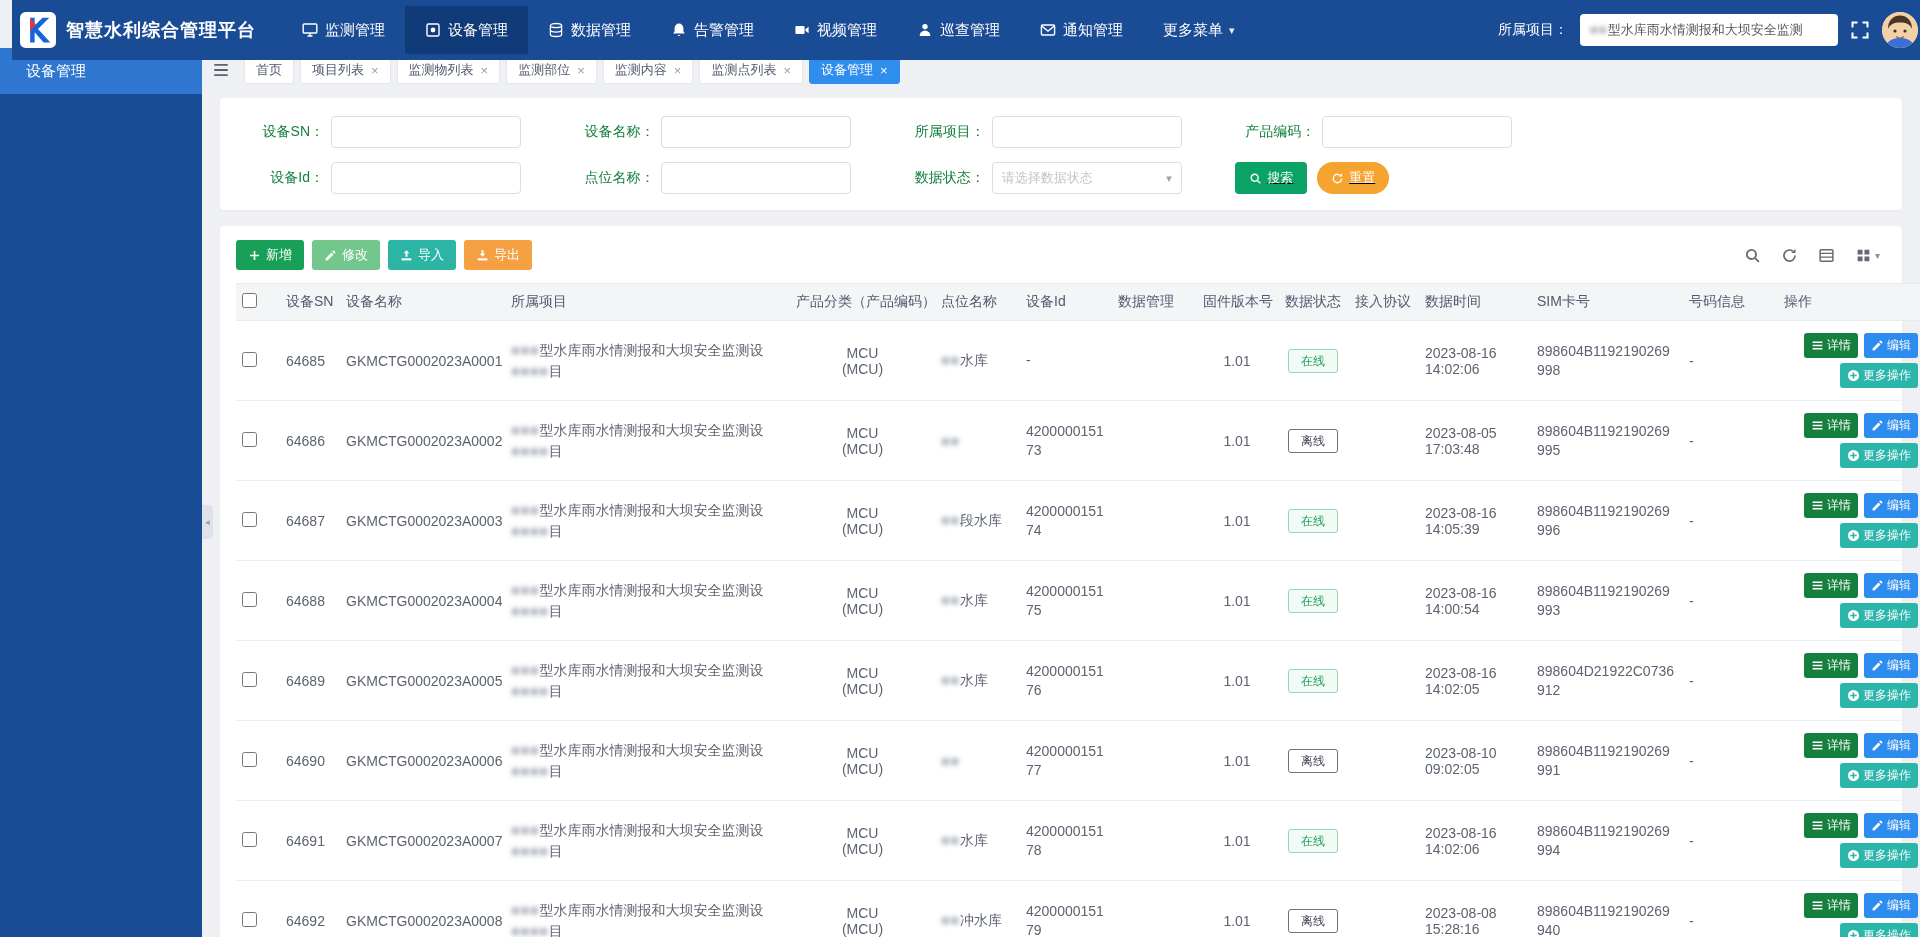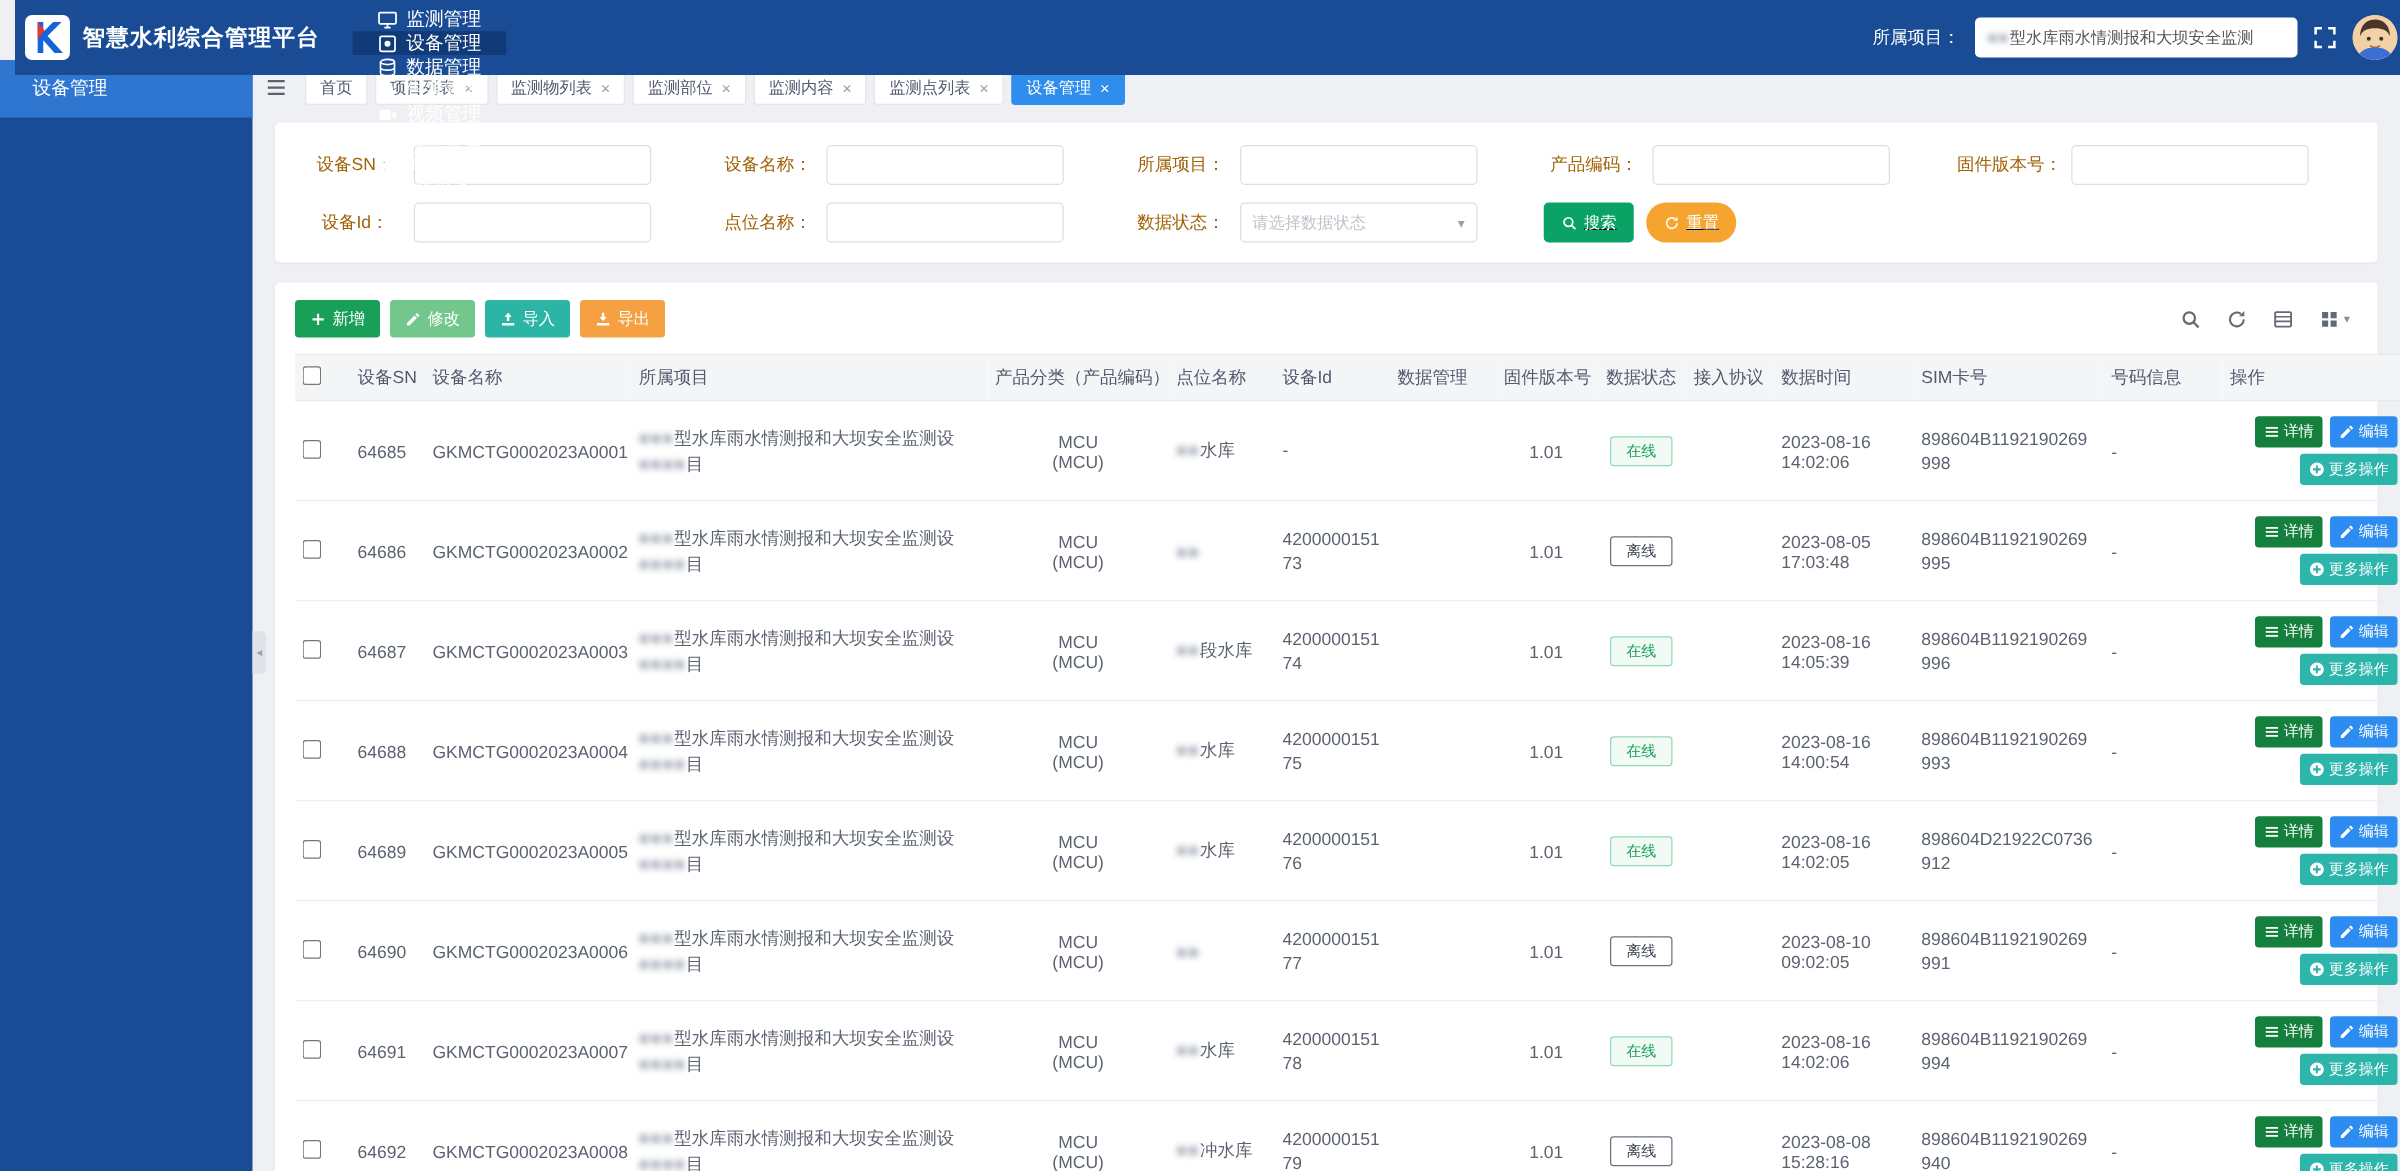--- a/index.html
+++ b/index.html
@@ -4,21 +4,21 @@
 <style>
   * { box-sizing: border-box; margin: 0; padding: 0; }
   html,body { width:1920px; height:937px; overflow:hidden; background:#eef0f4;
     font-family:"Liberation Sans","DejaVu Sans",sans-serif; }
 
   
   .navbar { position:absolute; top:0; left:12px; width:1920px; height:60px;
     background:#1a4c96; display:flex; align-items:center; color:#fff; z-index:30; }
   .logo { width:36px; height:36px; margin:0 10px 0 8px; flex:0 0 auto; }
   .app-title { font-size:18px; font-weight:bold; letter-spacing:1px; margin-right:26px; white-space:nowrap; }
-  .nav-menus { display:flex; height:48px;flex-direction:column; }
+  .nav-menus { display:flex; height:48px; }
   .nav-item { display:flex; align-items:center; padding:0 20px; font-size:15px;
     cursor:pointer; white-space:nowrap; }
   .nav-item.active { background:#113a78; }
   .nav-item .mi { margin-right:7px; }
   .nav-item .caret { margin-left:6px; font-size:11px; opacity:.9; }
   .nav-right { margin-left:auto; display:flex; align-items:center; gap:12px; padding-right:14px; }
   .proj-label { font-size:14px; white-space:nowrap; }
   .proj-input { width:258px; height:32px; background:#fff; border-radius:4px; color:#555;
     font-size:13px; line-height:32px; padding:0 10px; overflow:hidden; white-space:nowrap; }
   .fs-icon { color:#fff; display:flex; }
@@ -43,21 +43,21 @@
     color:#515a6e; cursor:pointer; white-space:nowrap; }
   .tab .close { margin-left:7px; font-size:13px; color:#9aa1ab; line-height:1; }
   .tab.active { background:#2f8ded; border-color:#2f8ded; color:#fff; }
   .tab.active .close { color:#fff; }
 
   .card { background:#fff; border-radius:4px; box-shadow:0 1px 2px rgba(0,0,0,.04); }
   .search-card { margin:8px 18px 0 18px; padding:18px 24px 16px 24px; }
   .form-row { display:grid; grid-template-columns:repeat(5,1fr); column-gap:18px; }
   .form-row + .form-row { margin-top:14px; }
   .form-item { display:flex; align-items:center; }
-  .form-label { min-width:80px; text-align:center; margin-right:7px; font-size:14px; color:#a16207; white-space:nowrap; }
+  .form-label { min-width:80px; text-align:right; margin-right:7px; font-size:14px; color:#15803d; white-space:nowrap; }
   .form-input { width:190px; height:32px; border:1px solid #dcdee2; border-radius:4px;
     font-size:13px; padding:0 9px; color:#515a6e; background:#fff; outline:none; }
   .form-input.select { display:flex; align-items:center; justify-content:space-between; cursor:pointer; }
   .form-input.select .ph { color:#bfc4cc; }
   .form-input.select .caret { color:#9aa1ab; font-size:11px; }
   .form-btns { display:flex; align-items:center; gap:10px;text-decoration:underline; }
   .btn { display:inline-flex; align-items:center; gap:5px; height:32px; padding:0 14px;
     border:none; border-radius:4px; color:#fff; font-size:13px; cursor:pointer;
     font-family:inherit; white-space:nowrap; }
   .btn-search { background:#0aa265; }
@@ -244,24 +244,20 @@
           <div class="form-item">
             <label class="form-label">设备名称：</label>
             <input class="form-input" style="">
           </div>
           <div class="form-item">
             <label class="form-label">所属项目：</label>
             <input class="form-input" style="">
           </div>
           <div class="form-item">
             <label class="form-label">产品编码：</label>
-            <input class="form-input" style="">
-          </div>
-          <div class="form-item">
-            <label class="form-label">固件版本号：</label>
             <input class="form-input" style="">
           </div>
         </div>
         <div class="form-row">
           <div class="form-item">
             <label class="form-label">设备Id：</label>
             <input class="form-input" style="">
           </div>
           <div class="form-item">
             <label class="form-label">点位名称：</label>

